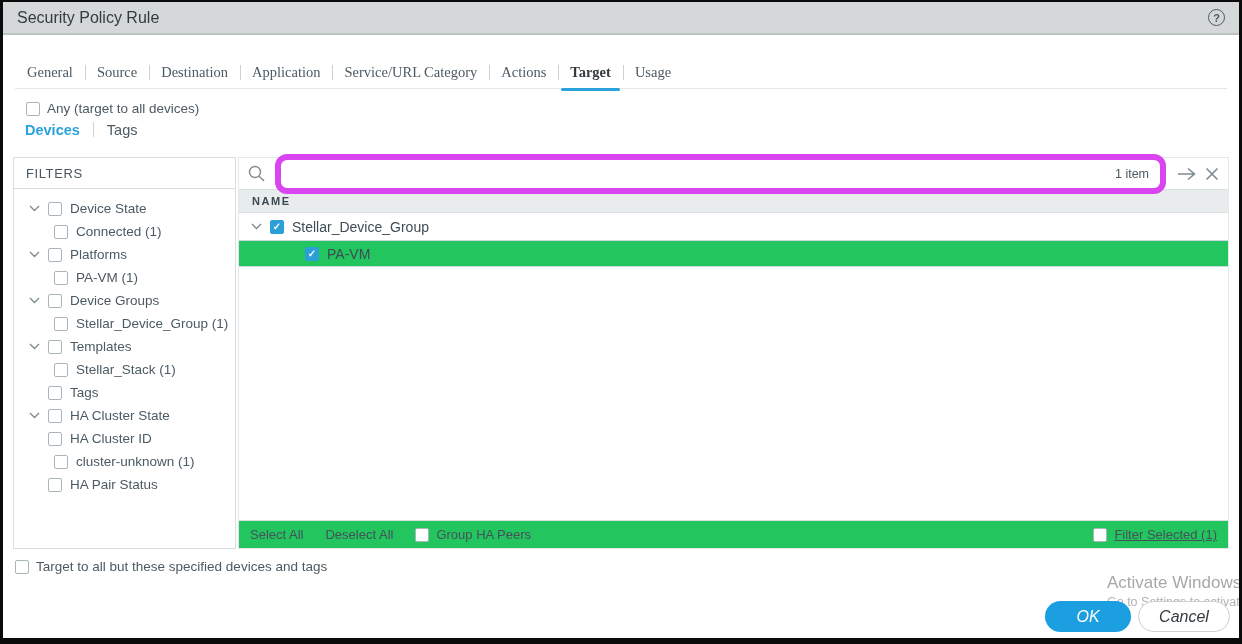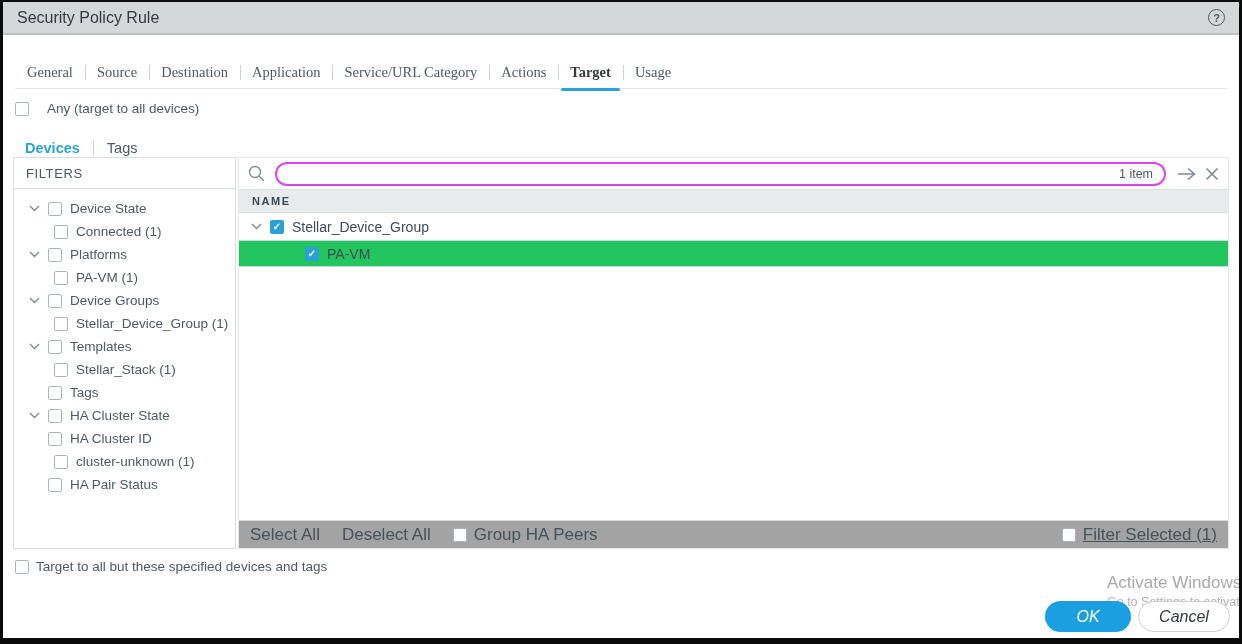--- a/index.html
+++ b/index.html
@@ -44,25 +44,25 @@
   }
 
   
   .cb {
     width:14px; height:14px; border:1px solid #a9b4bb; border-radius:2px; background:#fff;
     display:inline-flex; align-items:center; justify-content:center; flex:0 0 auto; cursor:pointer;
   }
   .cb.checked { background:#2a9fd8; border-color:#2a9fd8; }
   .cb.checked::after { content:"\2713"; color:#fff; font-size:10px; font-weight:bold; line-height:1; }
 
-  .any-row { position:absolute; top:99px; left:12px; display:flex; align-items:center; gap:18px; }
+  .any-row { position:absolute; top:99px; left:23px; display:flex; align-items:center; gap:7px; }
   .any-row .lbl { font-size:13.5px; color:#4c5a63; }
 
   
-  .subtabs { position:absolute; top:138px; left:22px; display:flex; align-items:flex-start; font-size:14.5px; }
+  .subtabs { position:absolute; top:120px; left:22px; display:flex; align-items:flex-start; font-size:14.5px; }
   .subtab { cursor:pointer; color:#4c5a63; }
   .subtab.active { color:#2aa2dc; font-weight:bold; }
   .subtab-sep { width:1px; height:15px; background:#ccd3d7; margin:0 13px; }
 
   
   .content { position:absolute; top:155px; left:10px; right:10px; height:392px; display:flex; }
 
   .filters-panel {
     width:223px; border:1px solid #d9dee1; background:#fff; display:flex; flex-direction:column;
   }
@@ -74,21 +74,21 @@
   .f-row { display:flex; align-items:center; height:23px; padding-left:14px; gap:8px; }
   .f-row .chev { width:12px; display:flex; justify-content:center; flex:0 0 12px; cursor:pointer; }
   .f-row.nochev .chev { visibility:hidden; }
   .f-row.lvl1 { padding-left:40px; }
   .f-row .lbl { font-size:13.5px; color:#4c5a63; white-space:nowrap; }
 
   .list-panel { flex:1; margin-left:2px; border:1px solid #e4e8ea; display:flex; flex-direction:column; }
 
   .search-row { height:31px; display:flex; align-items:center; padding:0 5px 0 4px; }
   .search-pill {
-    position:relative; flex:1; height:24px; border:2px solid #d946ef; border-radius:12px;
+    position:relative; flex:1; height:40px; border:6px solid #d946ef; border-radius:12px;
     margin:0 7px 0 5px; display:flex; align-items:center; background:#fff;
   }
   .search-pill input {
     flex:1; border:none; outline:none; background:transparent; height:20px;
     padding:0 10px; font-size:13px; color:#47545d; font-family:"Liberation Sans", sans-serif;
   }
   .item-count { font-size:12.5px; color:#4c5a63; padding-right:11px; white-space:nowrap; }
   .icon-btn { display:flex; align-items:center; justify-content:center; cursor:pointer; padding:0 4px; }
 
   .name-header {
@@ -99,22 +99,22 @@
 
   .t-row { display:flex; align-items:center; height:27px; padding-left:11px; gap:8px; }
   .t-row .chev { width:12px; display:flex; justify-content:center; flex:0 0 12px; cursor:pointer; }
   .t-row.lvl1 { padding-left:66px; }
   .t-row .lbl { font-size:14px; color:#3f4c55; }
   .t-row.selected { background:#22c55e; border-top:1px solid #ccd9e1; border-bottom:1px solid #ccd9e1; }
 
   .list-spacer { flex:1; }
 
   .list-toolbar {
-    height:28px; background:#a3a3a3; border-top:1px solid #d9dee1;
-    display:flex; align-items:center; padding:0 11px; font-size:17px; color:#45525a;
+    height:28px; background:#22c55e; border-top:1px solid #d9dee1;
+    display:flex; align-items:center; padding:0 11px; font-size:13px; color:#45525a;
   }
   .list-toolbar .action { cursor:pointer; margin-right:22px; }
   .toolbar-check { display:flex; align-items:center; gap:7px; }
   .toolbar-right { margin-left:auto; display:flex; align-items:center; gap:7px;text-decoration:underline; }
 
   .negate-row { position:absolute; top:557px; left:12px; display:flex; align-items:center; gap:7px; }
   .negate-row .lbl { font-size:13.5px; color:#4c5a63; }
 
   
   .watermark { position:absolute; top:571px; left:1104px; z-index:0; color:#a8a8a8; }

